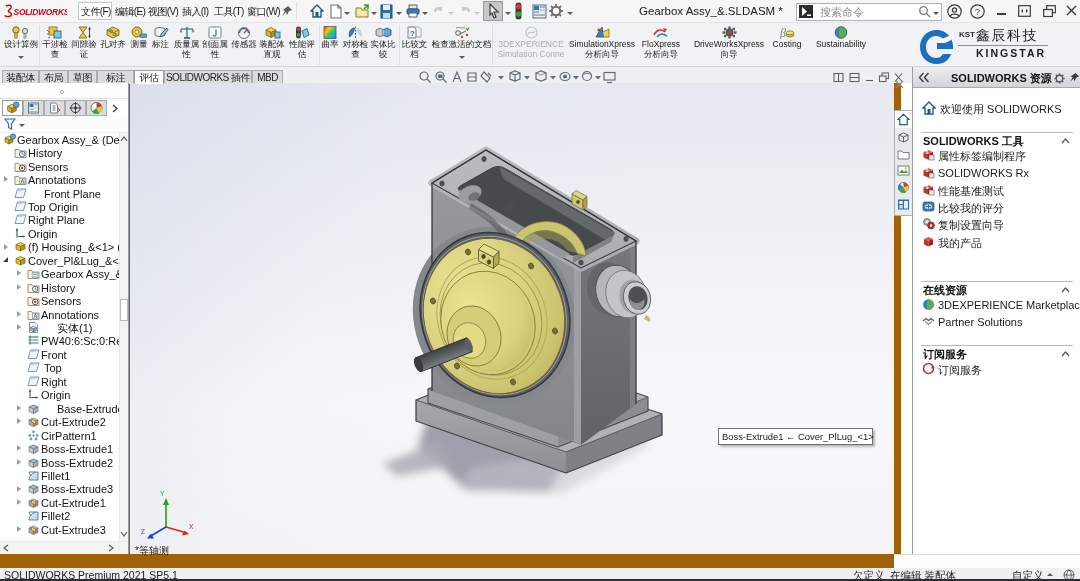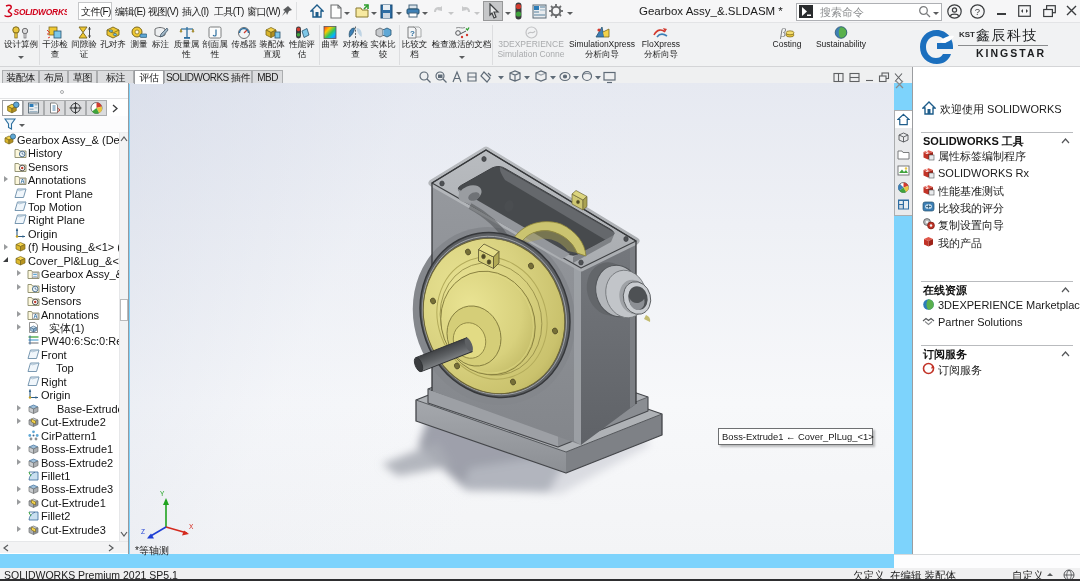--- a/index.html
+++ b/index.html
@@ -1,18 +1,18 @@
 <!DOCTYPE html>
 <html><head>
 <meta charset="utf-8">
 <style>
 *{box-sizing:border-box;margin:0;padding:0}
 html,body{width:1080px;height:581px;overflow:hidden}
 body{font-family:"Liberation Sans",sans-serif;background:#fff}
-#app{position:relative;width:1080px;height:581px;background:#7dd3fc}
+#app{position:relative;width:901px;height:581px;background:#a16207}
 .abs{position:absolute}
 .nw{white-space:nowrap}
 .tdn{position:absolute;width:0;height:0;border-left:3px solid transparent;border-right:3px solid transparent;border-top:3.5px solid #5A5C5E}
 .tdn.lite{border-top-color:#C5C6C7}
 .tup{position:absolute;width:0;height:0;border-left:3px solid transparent;border-right:3px solid transparent;border-bottom:3.5px solid #5A5C5E}
 
 #titlebar{position:absolute;left:0;top:0;width:1080px;height:22px;background:#F6F6F7}
 .menu{position:absolute;top:5px;font-size:10px;letter-spacing:-0.6px;color:#1a1a1a}
 
 #ribbon{position:absolute;left:0;top:22px;width:1080px;height:45px;background:#F1F2F3;border-bottom:1px solid #D4D5D7;border-top:1px solid #E3E4E6}
@@ -278,20 +278,34 @@
  <div class="rb" style="left:557px;top:3px;width:90px"><svg class="ic" width="17" height="13" viewBox="0 0 17 13">
           <path d="M2,11 L8,1 L10,11 Z" fill="#3D7FB5" stroke="#27536F" stroke-width="0.8"></path>
           <path d="M9,6 L15,3 L15,11 L10,11" fill="#F4D34A" stroke="#7A671B" stroke-width="0.8"></path>
           <circle cx="5" cy="4" r="1.6" fill="#D2392E"></circle>
         </svg>SimulationXpress<div>分析向导</div></div>
  <div class="rb" style="left:621px;top:3px;width:80px"><svg class="ic" width="16" height="13" viewBox="0 0 16 13">
           <path d="M1,9 C4,3 9,3 12,6" fill="none" stroke="#D2392E" stroke-width="1.6"></path>
           <path d="M12,6 L10,2 L14,3 Z" fill="#D2392E"></path>
           <path d="M4,11 C7,7 11,8 14,10" fill="none" stroke="#3D7FB5" stroke-width="1.6"></path>
         </svg>FloXpress<div>分析向导</div></div>
+ <div class="rb" style="left:684px;top:3px;width:90px"><svg class="ic" width="15" height="13" viewBox="0 0 15 13">
+          <circle cx="7.5" cy="6.5" r="4" fill="#55575A"></circle>
+          <g fill="#55575A">
+            <rect x="6.3" y="0.5" width="2.4" height="2.4"></rect>
+            <rect x="6.3" y="10.1" width="2.4" height="2.4"></rect>
+            <rect x="0.5" y="5.3" width="2.4" height="2.4"></rect>
+            <rect x="12.1" y="5.3" width="2.4" height="2.4"></rect>
+            <rect x="2" y="1.8" width="2.4" height="2.4"></rect>
+            <rect x="10.6" y="1.8" width="2.4" height="2.4"></rect>
+            <rect x="2" y="8.8" width="2.4" height="2.4"></rect>
+            <rect x="10.6" y="8.8" width="2.4" height="2.4"></rect>
+          </g>
+          <circle cx="7.5" cy="6.5" r="1.8" fill="#D2392E"></circle>
+        </svg>DriveWorksXpress<div>向导</div></div>
  <div class="rb" style="left:759px;top:3px;width:56px"><svg class="ic" width="15" height="13" viewBox="0 0 15 13">
           <text x="0" y="11" font-size="12" font-style="italic" fill="#7A7C7E" font-family="Liberation Serif">β</text>
           <ellipse cx="10" cy="9" rx="4" ry="2" fill="#E8C63F" stroke="#7A671B" stroke-width="0.7"></ellipse>
           <ellipse cx="10" cy="6.8" rx="4" ry="2" fill="#F4DD6E" stroke="#7A671B" stroke-width="0.7"></ellipse>
         </svg>Costing</div>
  <div class="rb" style="left:813px;top:3px;width:56px"><svg class="ic" width="14" height="13" viewBox="0 0 14 13">
           <circle cx="7" cy="6.5" r="5.8" fill="#3D7FB5"></circle>
           <path d="M7,0.7 A5.8,5.8 0 0 1 7,12.3 C4,10 4,3 7,0.7 Z" fill="#59B04C"></path>
           <circle cx="7" cy="6.5" r="5.8" fill="none" stroke="#27536F" stroke-width="0.8"></circle>
         </svg>Sustainability</div>
@@ -670,24 +684,24 @@
         </svg><span style="margin-left:1px">History</span></div>
  <div class="tr" style="left:14px;top:76.6px"><svg width="13" height="13" viewBox="0 0 13 13">
           <use href="#i_sens"></use>
         </svg><span style="margin-left:1px">Sensors</span></div>
  <div class="car" style="left:4px;top:93.2px"></div>
  <div class="tr" style="left:14px;top:90.0px"><svg width="13" height="13" viewBox="0 0 13 13">
           <use href="#i_ann"></use>
         </svg><span style="margin-left:1px">Annotations</span></div>
  <div class="tr" style="left:14px;top:103.5px"><svg width="13" height="13" viewBox="0 0 13 13">
           <use href="#i_plane"></use>
-        </svg><span style="margin-left:9px">Front Plane</span></div>
+        </svg><span style="margin-left:17px">Front Plane</span></div>
  <div class="tr" style="left:14px;top:116.9px"><svg width="13" height="13" viewBox="0 0 13 13">
           <use href="#i_plane"></use>
-        </svg><span style="margin-left:1px">Top Motion</span></div>
+        </svg><span style="margin-left:1px">Top Origin</span></div>
  <div class="tr" style="left:14px;top:130.4px"><svg width="13" height="13" viewBox="0 0 13 13">
           <use href="#i_plane"></use>
         </svg><span style="margin-left:1px">Right Plane</span></div>
  <div class="tr" style="left:14px;top:143.8px"><svg width="13" height="13" viewBox="0 0 13 13">
           <use href="#i_orig"></use>
         </svg><span style="margin-left:1px">Origin</span></div>
  <div class="car" style="left:4px;top:160.5px"></div>
  <div class="tr" style="left:14px;top:157.3px"><svg width="13" height="13" viewBox="0 0 13 13">
           <use href="#i_part"></use>
         </svg><span style="margin-left:1px">(f) Housing_&amp;&lt;1&gt; (De</span></div>
@@ -706,30 +720,30 @@
  <div class="tr" style="left:27px;top:211.1px"><svg width="13" height="13" viewBox="0 0 13 13">
           <use href="#i_sens"></use>
         </svg><span style="margin-left:1px">Sensors</span></div>
  <div class="car" style="left:17px;top:227.7px"></div>
  <div class="tr" style="left:27px;top:224.5px"><svg width="13" height="13" viewBox="0 0 13 13">
           <use href="#i_ann"></use>
         </svg><span style="margin-left:1px">Annotations</span></div>
  <div class="car" style="left:17px;top:241.2px"></div>
  <div class="tr" style="left:27px;top:238.0px"><svg width="13" height="13" viewBox="0 0 13 13">
           <use href="#i_body"></use>
-        </svg><span style="margin-left:9px">实体(1)</span></div>
+        </svg><span style="margin-left:17px">实体(1)</span></div>
  <div class="tr" style="left:27px;top:251.4px"><svg width="13" height="13" viewBox="0 0 13 13">
           <use href="#i_mat"></use>
         </svg><span style="margin-left:1px">PW40:6:Sc:0:Re:24</span></div>
  <div class="tr" style="left:27px;top:264.9px"><svg width="13" height="13" viewBox="0 0 13 13">
           <use href="#i_plane"></use>
         </svg><span style="margin-left:1px">Front</span></div>
  <div class="tr" style="left:27px;top:278.3px"><svg width="13" height="13" viewBox="0 0 13 13">
           <use href="#i_plane"></use>
-        </svg><span style="margin-left:16px">Top</span></div>
+        </svg><span style="margin-left:4px">Top</span></div>
  <div class="tr" style="left:27px;top:291.8px"><svg width="13" height="13" viewBox="0 0 13 13">
           <use href="#i_plane"></use>
         </svg><span style="margin-left:1px">Right</span></div>
  <div class="tr" style="left:27px;top:305.2px"><svg width="13" height="13" viewBox="0 0 13 13">
           <use href="#i_orig"></use>
         </svg><span style="margin-left:1px">Origin</span></div>
  <div class="car" style="left:17px;top:321.9px"></div>
  <div class="tr" style="left:27px;top:318.7px"><svg width="13" height="13" viewBox="0 0 13 13">
           <use href="#i_boss"></use>
         </svg><span style="margin-left:17px">Base-Extrude</span></div>
@@ -776,20 +790,42 @@
       </svg>
  <div class="abs" style="left:0px;top:458px;width:129px;height:12px;background:#F3F3F4;border-top:1px solid #E6E7E9"></div>
  <svg class="abs" style="left:3px;top:461px" width="6" height="8" viewBox="0 0 6 8">
         <path d="M5,1 L1,4 L5,7" fill="none" stroke="#5A5C5E" stroke-width="1.2"></path>
       </svg>
  <svg class="abs" style="left:108px;top:461px" width="6" height="8" viewBox="0 0 6 8">
         <path d="M1,1 L5,4 L1,7" fill="none" stroke="#5A5C5E" stroke-width="1.2"></path>
       </svg>
 </div>
 <div id="rpanel">
+<div id="rphead">
+ <svg class="abs" style="left:5px;top:5px" width="12" height="11" viewBox="0 0 12 11">
+          <path d="M5.5,1 L1.5,5.5 L5.5,10 M10.5,1 L6.5,5.5 L10.5,10" fill="none" stroke="#3A3C3E" stroke-width="1.4"></path>
+        </svg>
+ <span class="abs" style="left:38px;top:4px;font-size:11px;font-weight:bold;color:#141414">SOLIDWORKS 资源</span>
+ <svg class="abs" style="left:140px;top:4.5px" width="13" height="13" viewBox="0 0 16 16">
+          <circle cx="8" cy="8" r="4" fill="none" stroke="#55575A" stroke-width="1.6"></circle>
+          <g stroke="#55575A" stroke-width="1.6">
+            <line x1="8" y1="1.5" x2="8" y2="4"></line>
+            <line x1="8" y1="12" x2="8" y2="14.5"></line>
+            <line x1="1.5" y1="8" x2="4" y2="8"></line>
+            <line x1="12" y1="8" x2="14.5" y2="8"></line>
+            <line x1="3.4" y1="3.4" x2="5.2" y2="5.2"></line>
+            <line x1="10.8" y1="10.8" x2="12.6" y2="12.6"></line>
+            <line x1="12.6" y1="3.4" x2="10.8" y2="5.2"></line>
+            <line x1="3.4" y1="12.6" x2="5.2" y2="10.8"></line>
+          </g>
+        </svg>
+ <svg class="abs" style="left:156px;top:5px" width="11" height="11" viewBox="0 0 12 12">
+          <path d="M7,1 L11,5 L8,6 L6,10 L5,7 L1,11 L4,6 L2,5 Z" fill="#3A3C3E"></path>
+        </svg>
+</div>
 <svg class="abs" style="left:9px;top:34px" width="14" height="14" viewBox="0 0 14 14">
         <path d="M7,1 L13,7 L11,7 L11,13 L3,13 L3,7 L1,7 Z" fill="none" stroke="#1D5C8A" stroke-width="1.4"></path>
         <rect x="5.5" y="8" width="3" height="5" fill="#1D5C8A"></rect>
       </svg>
 <span class="rpitem" style="left:27px;top:35px">欢迎使用  SOLIDWORKS</span>
 <div class="rpdiv" style="top:65px"></div>
 <span class="rphdr" style="left:10px;top:67px">SOLIDWORKS 工具</span>
 <svg class="abs" style="left:148px;top:71px" width="9" height="6" viewBox="0 0 9 6">
         <path d="M1,5 L4.5,1 L8,5" fill="none" stroke="#55575A" stroke-width="1.2"></path>
       </svg>

